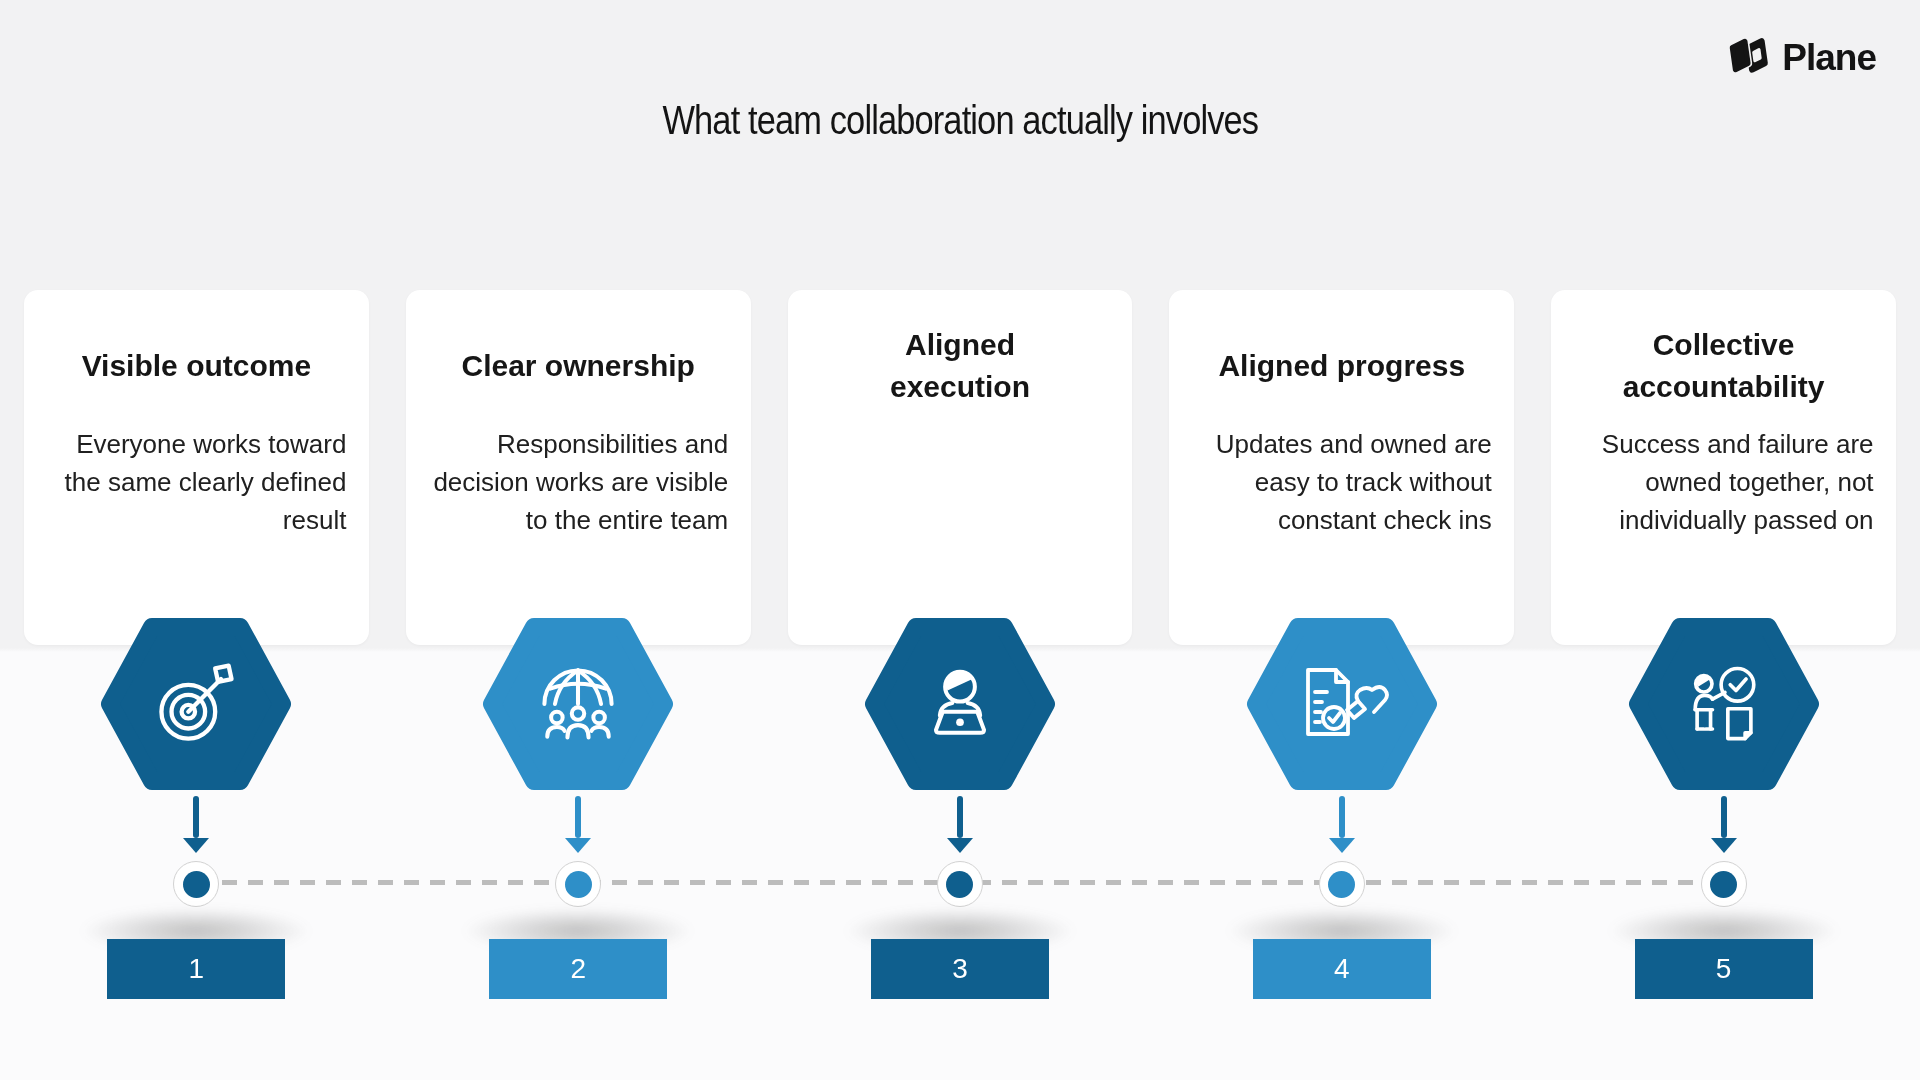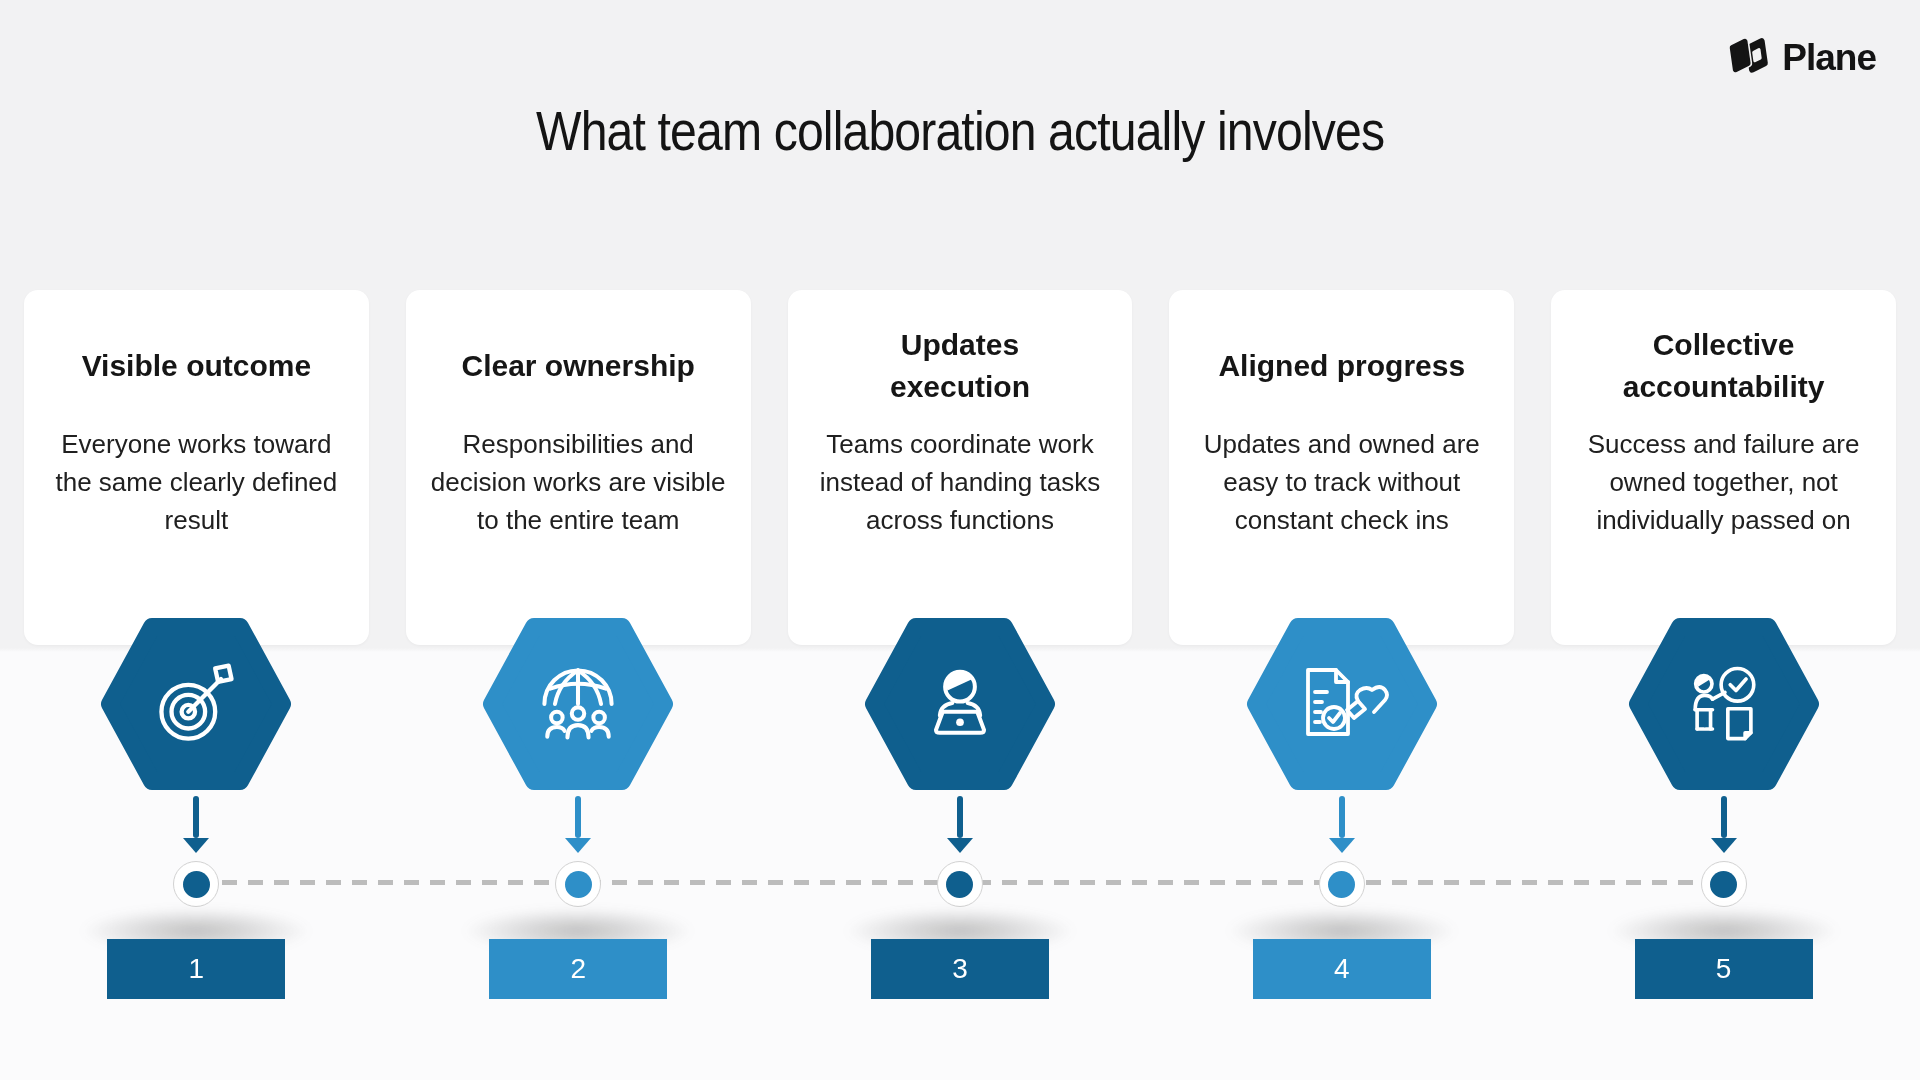--- a/index.html
+++ b/index.html
@@ -7,32 +7,32 @@
     width:1920px;height:1080px;overflow:hidden;
     font-family:"Liberation Sans","DejaVu Sans",sans-serif;
     background:linear-gradient(180deg,#f2f2f3 0px,#f2f2f3 648px,#fbfbfc 652px,#fbfbfc 100%);
   }
   .canvas{position:relative;width:1920px;height:1080px;}
 
   
   .logo{position:absolute;top:34px;right:44px;display:flex;align-items:center;gap:10px;}
   .logo-text{font-size:37px;font-weight:700;color:#141414;letter-spacing:-1px;}
   .page-title{position:absolute;top:98px;left:0;width:100%;text-align:center;margin:0;
-    font-size:56px;font-weight:500;color:#141414;letter-spacing:-1px;}
+    font-size:40px;font-weight:500;color:#141414;letter-spacing:-1px;}
   .page-title span{display:inline-block;transform:scaleX(.86);transform-origin:center;white-space:nowrap;}
 
   
   .columns{position:absolute;top:290px;left:24px;right:24px;display:flex;gap:37px;}
   .col{flex:1;display:flex;flex-direction:column;align-items:center;position:relative;z-index:2;}
 
   .card{width:100%;height:355px;background:#ffffff;border-radius:14px;
     box-shadow:0 1px 3px rgba(0,0,0,.04);box-sizing:border-box;padding-top:28px;}
   .card-title{height:96px;display:flex;align-items:center;justify-content:center;text-align:center;
     font-size:30px;font-weight:700;color:#161616;line-height:1.4;margin:0 auto;max-width:250px;}
-  .card-desc{margin:12px auto 0;max-width:300px;text-align:center;
+  .card-desc{margin:12px auto 0;max-width:300px;text-align:right;
     font-size:26px;font-weight:400;color:#202020;line-height:1.46;}
 
   .hex{width:194px;height:172px;margin-top:-27px;position:relative;}
   .hex svg{display:block;}
   .hex-icon{position:absolute;top:50%;left:50%;transform:translate(-50%,-50%);}
 
   .arrow{margin-top:6px;display:flex;flex-direction:column;align-items:center;}
   .arrow-stem{width:6px;height:42px;border-radius:3px;}
   .arrow-head{width:0;height:0;border-left:13px solid transparent;border-right:13px solid transparent;border-top-width:15px;border-top-style:solid;}
 
@@ -148,22 +148,21 @@
           <div class="dot-core"></div>
         </div>
       <div class="numwrap">
         <div class="numshadow"></div>
         <div class="numbox">2</div>
       </div>
     </div>
 
     <div class="col dark">
       <div class="card">
-        <div class="card-title">Updates execution</div>
-        <div class="card-desc">Teams coordinate work instead of handing tasks across functions</div>
+        <div class="card-title">Aligned execution</div>
       </div>
       <div class="hex">
         <svg width="194" height="172" viewBox="0 0 194 172">
           <path d="M53 9 L141 9 L183 86 L141 163 L53 163 L11 86 Z" fill="#0f5f8e" stroke="#0f5f8e" stroke-width="18" stroke-linejoin="round"></path>
         </svg>
         <span class="hex-icon">
           <svg width="96" height="96" viewBox="0 0 100 100" fill="none" stroke="#ffffff" stroke-width="4.2" stroke-linecap="round" stroke-linejoin="round">
             <circle cx="50" cy="32" r="15.5"></circle>
             <path d="M35.5 28 A15.5 15.5 0 0 1 63 24 L37 36 A15.5 15.5 0 0 1 35.5 28 Z" fill="#ffffff" stroke="none"></path>
             <path d="M29 62 Q30 51 42 49"></path>

